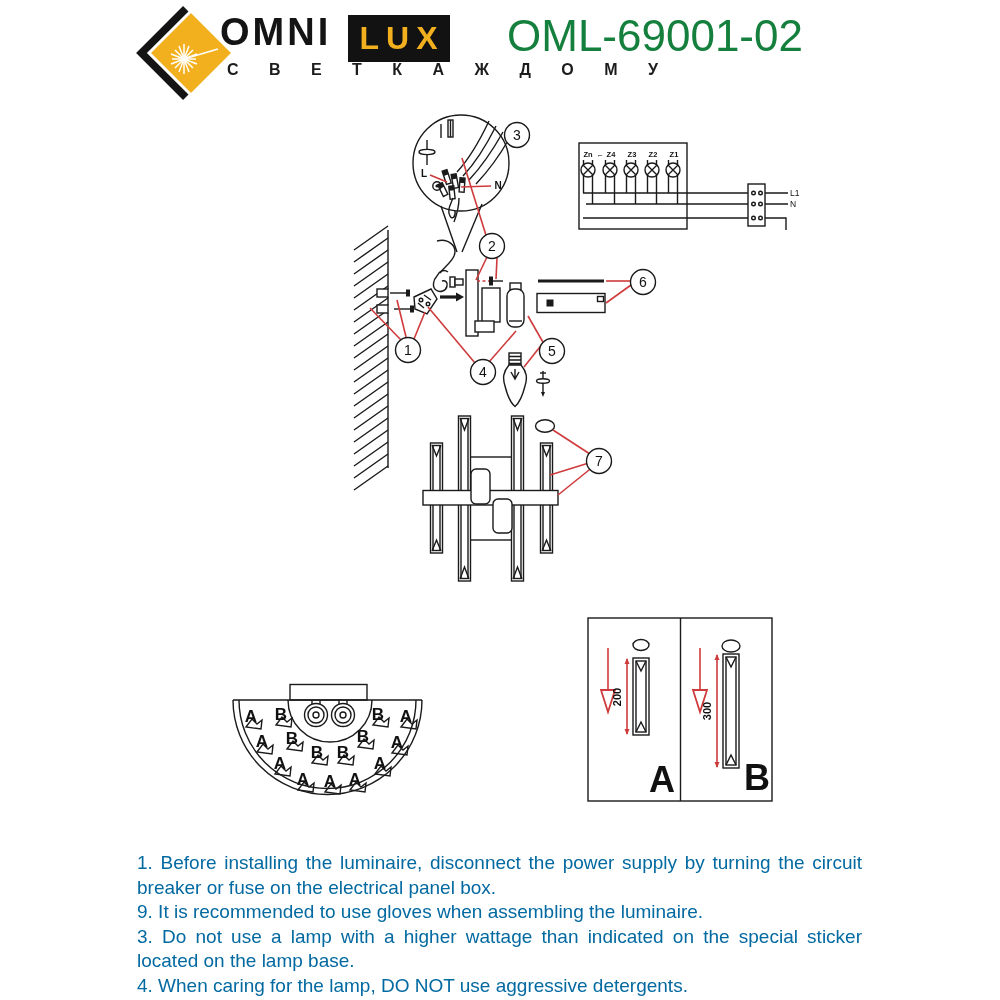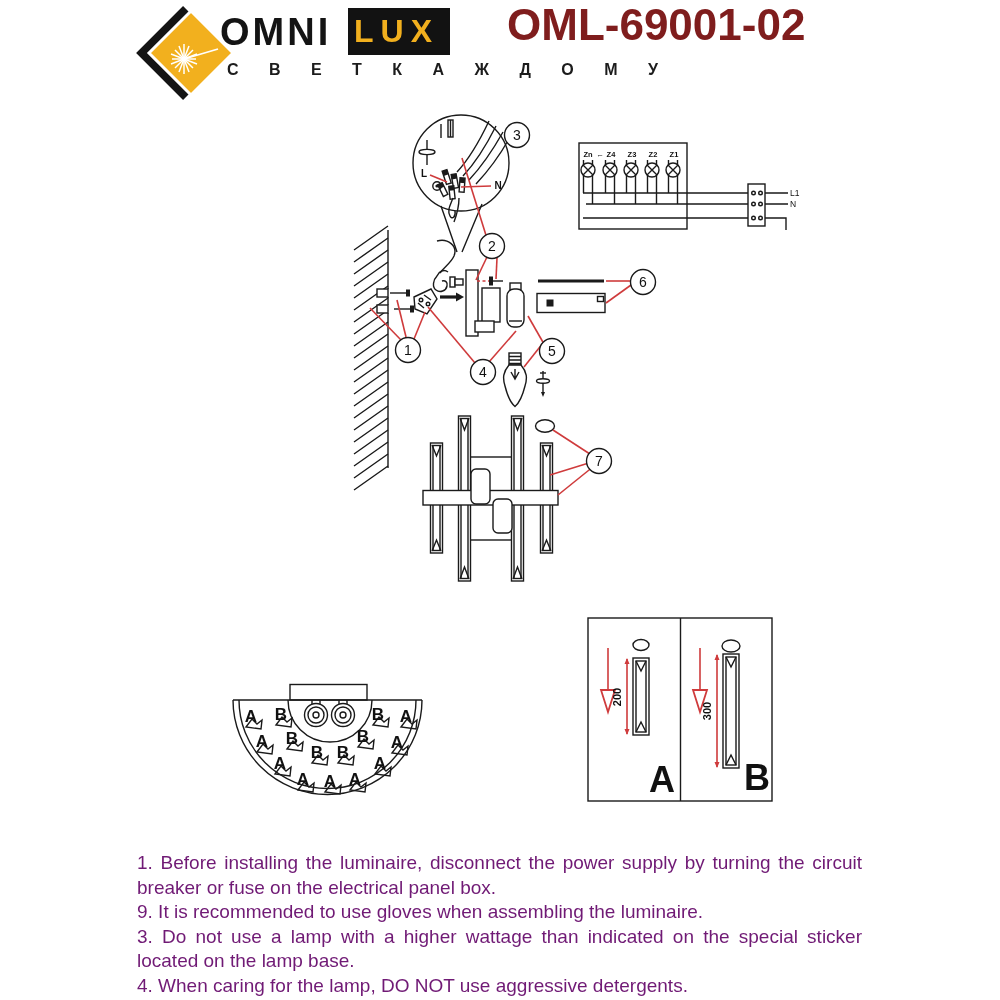--- a/index.html
+++ b/index.html
@@ -2,45 +2,45 @@
 <html><head>
 <meta charset="utf-8">
 <style>
   html,body{margin:0;padding:0;background:#ffffff;}
   .page{position:relative;width:1000px;height:1000px;background:#fff;overflow:hidden;
         font-family:"Liberation Sans",sans-serif;color:#111;border-radius:28px;}
   
   .logo-mark{position:absolute;left:134px;top:6px;}
   .brand-primary{position:absolute;left:220px;top:10px;font-size:38px;font-weight:700;
         letter-spacing:3px;color:#141414;line-height:44px;}
-  .brand-accent-box{position:absolute;left:348px;top:8px;width:102px;height:47px;background:#121212;
-        display:flex;align-items:center;}
+  .brand-accent-box{position:absolute;left:348px;top:15px;width:102px;height:47px;background:#121212;
+        display:flex;align-items:center;justify-content:center;}
   .brand-accent-box span{font-size:32px;font-weight:700;letter-spacing:7px;color:#f2b01e;
         padding-left:6px;}
   .brand-tagline{position:absolute;left:227px;top:61px;font-size:16px;font-weight:700;
         letter-spacing:8px;word-spacing:10px;color:#1c1c1c;white-space:nowrap;}
-  .model-number{position:absolute;left:507px;top:0;font-size:44px;font-weight:700;
-        color:#7f1d1d;letter-spacing:0px;white-space:nowrap;}
+  .model-number{position:absolute;left:507px;top:11px;font-size:44px;font-weight:400;
+        color:#15803d;letter-spacing:0px;white-space:nowrap;}
   
   .diagram{position:absolute;left:0;top:0;}
   .diagram text{font-family:"Liberation Sans",sans-serif;fill:#111;}
   .t-tiny{font-size:7.5px;font-weight:700;}
   .t-term{font-size:8.5px;}
   .t-wire{font-size:10px;font-weight:700;}
   .t-callout{font-size:14px;font-weight:400;}
   .t-dim{font-size:11px;font-weight:700;}
   .t-fan{font-size:17px;font-weight:700;font-family:"Liberation Serif",serif;}
   .t-panel{font-size:36px;font-weight:700;font-family:"Liberation Serif",serif;}
   .ln{stroke:#1a1a1a;stroke-width:1.4;fill:none;}
   .lnw{stroke:#1a1a1a;stroke-width:1.4;fill:#fff;}
   .red{stroke:#cf3b3c;stroke-width:1.6;fill:none;}
   .redf{fill:#cf3b3c;stroke:none;}
   
   .instructions{position:absolute;left:137px;top:851px;width:725px;font-size:19px;
-        line-height:24.5px;color:#701a75;}
+        line-height:24.5px;color:#0369a1;}
   .instructions p{margin:0;text-align:justify;}
 </style>
 </head>
 <body>
 
 <div class="page">
 
   <div>
     <svg class="logo-mark" width="104" height="94" viewBox="0 0 104 94">
       <polyline points="54,5 12,47 54,89" fill="none" stroke="#141414" stroke-width="14"></polyline>

